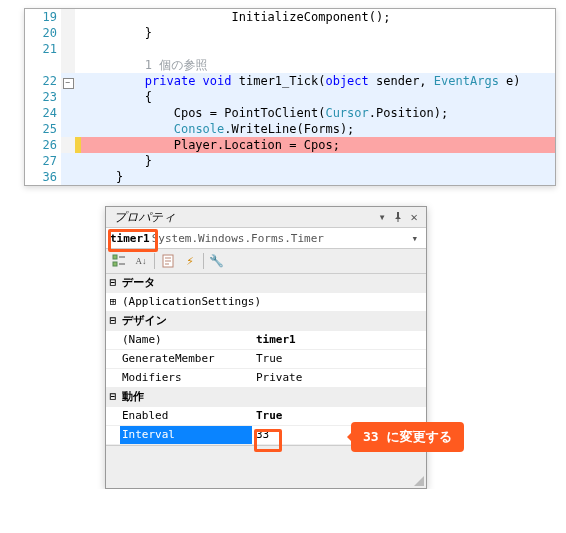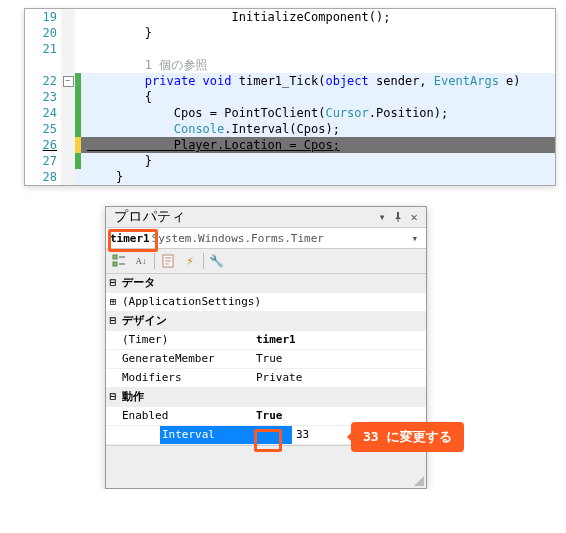--- a/index.html
+++ b/index.html
@@ -54,43 +54,43 @@
     width: 6px;
     flex-shrink: 0;
   }
   .chg-green { background: #4caf50; }
   .chg-yellow { background: #f5d142; }
   .code-text {
     flex: 1;
     white-space: pre;
     padding-left: 6px;
   }
-  .row-highlight { background: #e8f2ff; }
-  .row-current { background: #737373; text-decoration: underline; }
+  .row-highlight { background: #e8f2ff; align-items: flex-end; }
+  .row-current { background: #fca5a5; }
   .kw { color: #0000ff; }
   .type { color: #2b91af; }
   .ref-hint { color: #9aa0a6; font-size: 12px; }
 
   .props-window {
     position: relative;
     margin-left: 105px;
     border: 1px solid #999;
     box-shadow: 0 2px 8px rgba(0,0,0,0.2);
     width: 320px;
     background: #eee;
   }
   .props-titlebar {
     display: flex;
     align-items: center;
     background: #eee;
     border-bottom: 1px solid #ccc;
     height: 20px;
     padding: 0 4px;
   }
-  .props-title { flex: 1; font-size: 14px; padding-left: 4px; }
+  .props-title { flex: 1; font-size: 12px; padding-left: 4px; font-style: italic; }
   .titlebar-icon {
     width: 16px;
     height: 16px;
     display: flex;
     align-items: center;
     justify-content: center;
     color: #555;
     cursor: pointer;
   }
   .props-object-row {
@@ -154,21 +154,20 @@
     width: 130px;
     padding-left: 2px;
     flex-shrink: 0;
   }
   .prop-value {
     flex: 1;
     padding-left: 4px;
   }
   .prop-row.selected {
     background: #fff;
-    padding-left: 40px;
   }
   .prop-row.selected .prop-label {
     background: #0a84ff;
     color: #fff;
   }
   .prop-row.selected .prop-value {
     font-weight: normal;
   }
   .annot-interval {
     position: absolute;
@@ -269,36 +268,36 @@
     <div class="code-row row-highlight">
       <div class="gutter-num">24</div>
       <div class="gutter-fold"></div>
       <div class="gutter-change chg-green"></div>
       <div class="code-text"><span>            Cpos = PointToClient(</span><span class="type">Cursor</span><span>.Position);</span></div>
     </div>
     <div class="code-row row-highlight">
       <div class="gutter-num">25</div>
       <div class="gutter-fold"></div>
       <div class="gutter-change chg-green"></div>
-      <div class="code-text"><span>            </span><span class="type">Console</span><span>.Interval(Cpos);</span></div>
+      <div class="code-text"><span>            </span><span class="type">Console</span><span>.WriteLine(Forms);</span></div>
     </div>
     <div class="code-row row-current">
       <div class="gutter-num">26</div>
       <div class="gutter-fold"></div>
       <div class="gutter-change chg-yellow"></div>
       <div class="code-text"><span>            Player.Location = Cpos;</span></div>
     </div>
     <div class="code-row row-highlight">
       <div class="gutter-num">27</div>
       <div class="gutter-fold"></div>
       <div class="gutter-change chg-green"></div>
       <div class="code-text"><span>        }</span></div>
     </div>
     <div class="code-row row-highlight">
-      <div class="gutter-num">28</div>
+      <div class="gutter-num">36</div>
       <div class="gutter-fold"></div>
       <div class="gutter-change"></div>
       <div class="code-text"><span>    }</span></div>
     </div>
   </div>
 
 <div class="props-window">
   <div class="props-titlebar">
     <span class="props-title">プロパティ</span>
     <span class="titlebar-icon">▾</span>
@@ -346,21 +345,21 @@
         <div class="prop-label">(ApplicationSettings)</div>
         <div class="prop-value"></div>
       </div>
       <div class="prop-row cat">
         <div class="prop-expand">⊟</div>
         <div class="prop-label">デザイン</div>
         <div class="prop-value"></div>
       </div>
       <div class="prop-row">
         <div class="prop-expand"></div>
-        <div class="prop-label">(Timer)</div>
+        <div class="prop-label">(Name)</div>
         <div class="prop-value" style="font-weight: bold;">timer1</div>
       </div>
       <div class="prop-row">
         <div class="prop-expand"></div>
         <div class="prop-label">GenerateMember</div>
         <div class="prop-value">True</div>
       </div>
       <div class="prop-row">
         <div class="prop-expand"></div>
         <div class="prop-label">Modifiers</div>

